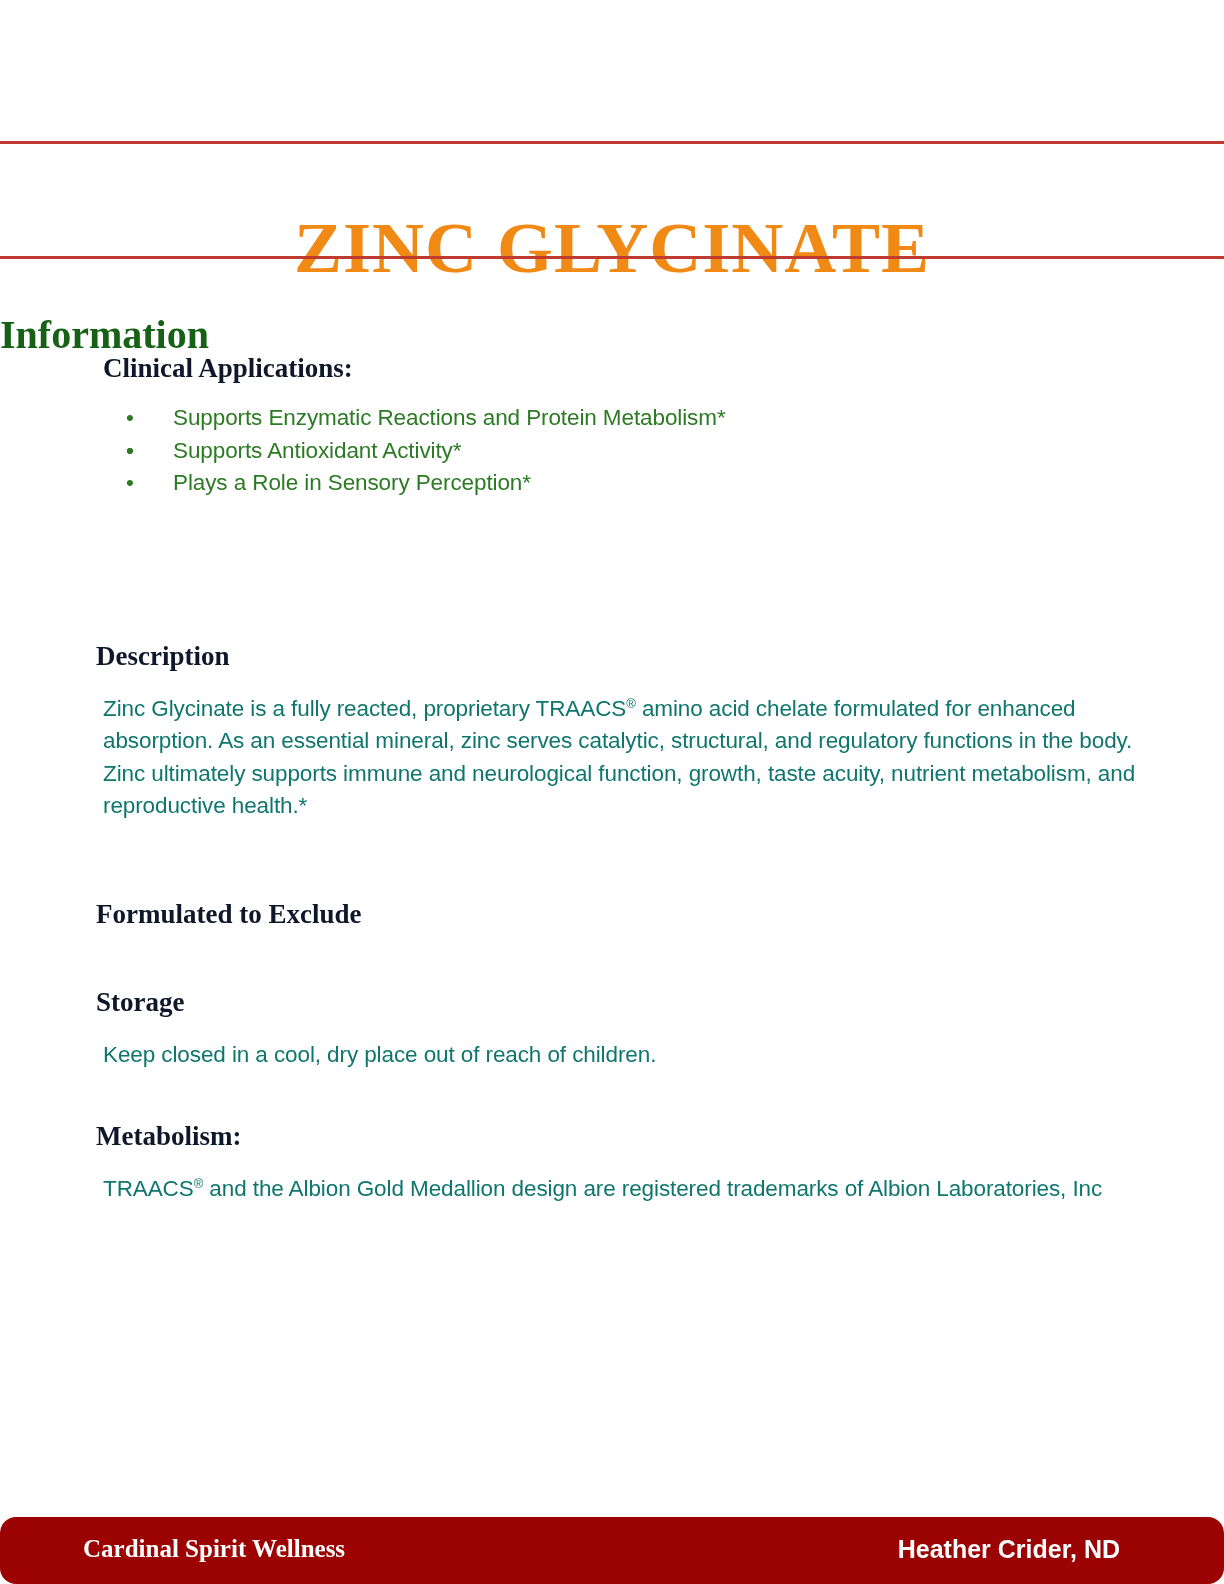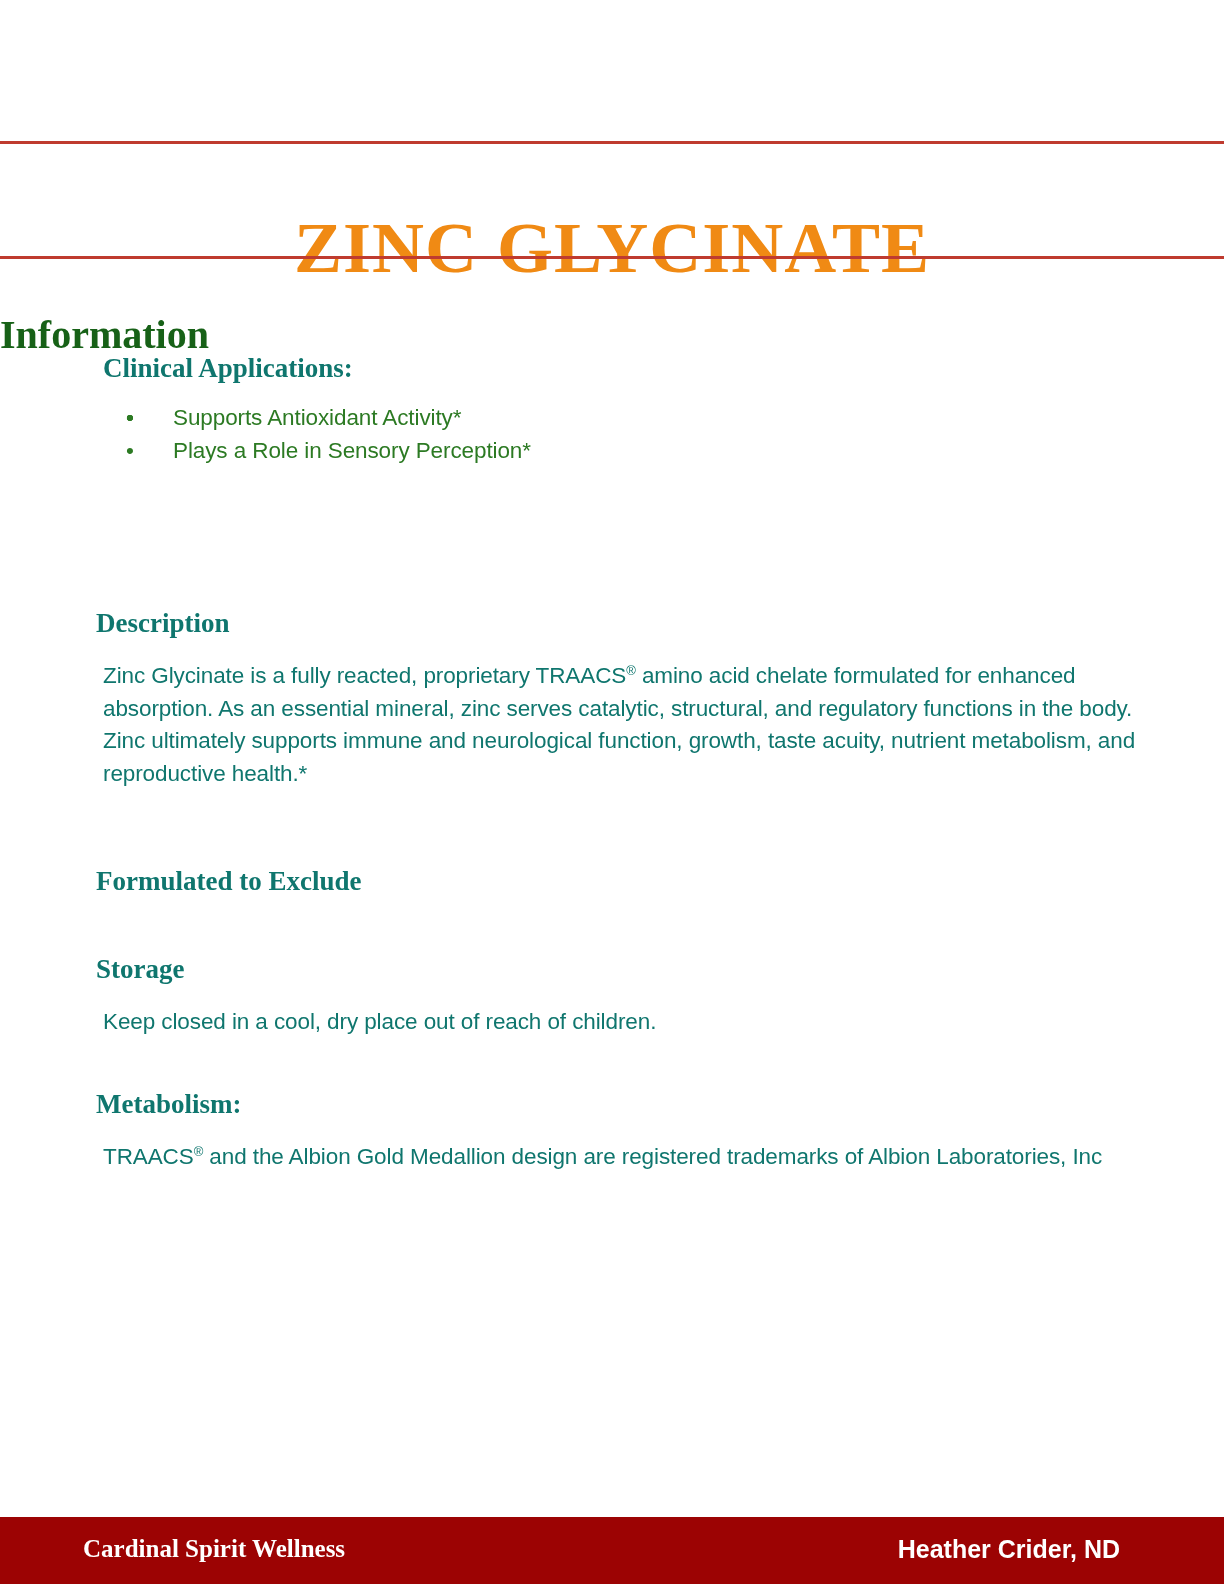--- a/index.html
+++ b/index.html
@@ -83,21 +83,21 @@
 
   .section {
     margin: 0 0 0 0;
   }
 
   .section-heading {
     font-family: "Liberation Serif", "DejaVu Serif", serif;
     font-weight: 700;
     font-size: 27px;
     line-height: 32px;
-    color: #0f766e;
+    color: #0f172a;
     margin: 0;
   }
   .section-heading.indented {
     margin-left: 7px;
   }
 
   .body-text {
     font-family: "Liberation Sans", sans-serif;
     font-size: 22.5px;
     line-height: 32.5px;
@@ -143,20 +143,21 @@
   .gap-section-sm   { height: 42px; }
 
   
   .footer-band {
     position: absolute;
     left: 0;
     top: 1517px;
     width: 1224px;
     height: 67px;
     background: #9c0303;
+    border-radius: 16px;
   }
   .footer-left {
     position: absolute;
     left: 83px;
     top: 17px;
     font-family: "Liberation Serif", "DejaVu Serif", serif;
     font-weight: 700;
     font-size: 25px;
     line-height: 30px;
     color: #ffffff;
@@ -185,20 +186,21 @@
   </div>
 
   <div class="content">
 
     <div class="section">
       <div class="section-heading indented">Clinical Applications:</div>
       <div class="gap-applications"></div>
       <ul class="bullet-list">
         <li>
           <span class="bullet-dot">•</span>
+          <span>Supports Enzymatic Reactions and Protein Metabolism*</span>
         </li>
         <li>
           <span class="bullet-dot">•</span>
         </li>
         <li>
           <span class="bullet-dot">•</span>
           <span>Supports Antioxidant Activity*</span>
         </li>
         <li>
           <span class="bullet-dot">•</span>

